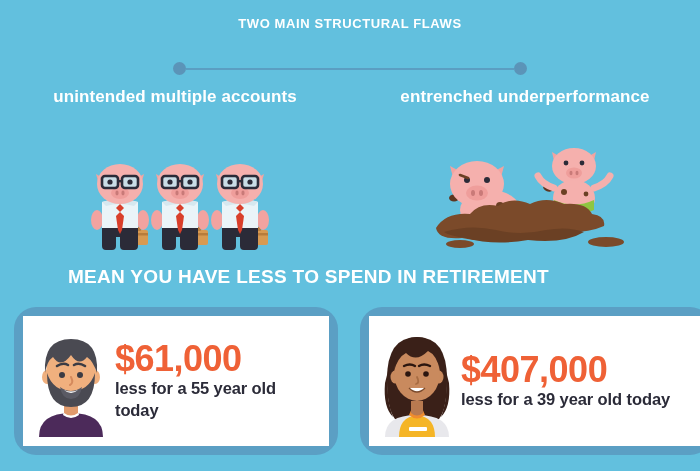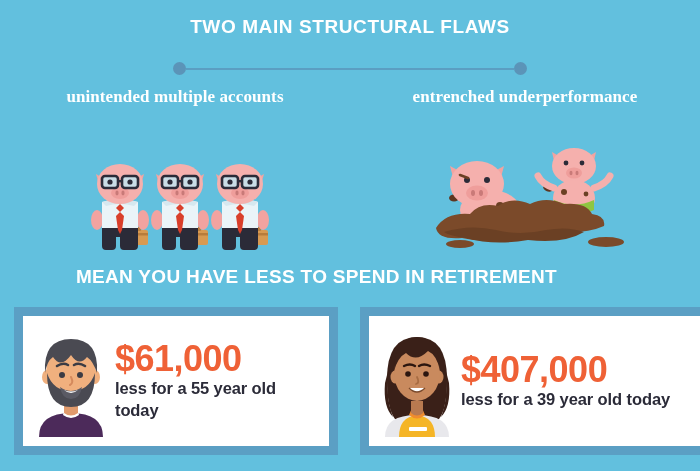--- a/index.html
+++ b/index.html
@@ -10,21 +10,21 @@
     overflow:hidden;
     position:relative;
   }
 
   
   .title {
     position:absolute;
     top:16px; left:0; width:700px;
     text-align:center;
     color:#ffffff;
-    font-size:19px;
+    font-size:13px;
     font-weight:bold;
     letter-spacing:0.6px;
   }
 
   
   .connector { position:absolute; top:62px; left:170px; width:360px; height:14px; }
   .conn-line {
     position:absolute; top:6px; left:16px; width:328px; height:2px;
     background:#5b9ec2;
   }
@@ -33,46 +33,47 @@
     border-radius:50%; background:#5b94b8;
   }
   .conn-dot.left  { left:3px; }
   .conn-dot.right { right:3px; }
 
   
   .flaw-labels { position:absolute; top:86px; left:0; width:700px; display:flex; }
   .flaw-col { width:350px; text-align:center; }
   .flaw-label {
     color:#ffffff; font-size:17px; font-weight:bold;
-    line-height:1.35; letter-spacing:0.1px;font-family:Liberation Serif, serif;
+    line-height:1.35; letter-spacing:0.1px;
   }
 
   
   .illus-row { position:absolute; top:132px; left:0; width:700px; height:125px; }
   .illus { position:absolute; top:0; height:125px; }
   .illus-left  { left:90px;  width:200px; }
   .illus-right { left:430px; width:220px; }
 
   
   .subhead {
     position:absolute;
-    top:266px; left:16px; width:601px;
+    top:266px; left:8px; width:601px;
     text-align:center;
     color:#ffffff;
     font-size:19px;
     font-weight:bold;
     letter-spacing:0.3px;
   }
 
   
   .cards { position:absolute; top:307px; left:0; width:700px; height:150px; }
   .card {
     position:absolute; top:0; height:148px;
     background:#5b9fc4;
     padding:9px;
+    border-radius:22px;
   }
   .card-left  { left:14px;  width:324px; }
   .card-right { left:360px; width:352px; }
   .card-inner {
     width:100%; height:100%;
     background:#ffffff;
     display:flex; align-items:center;
     padding:6px 10px 6px 6px;
   }
   .avatar-wrap {

